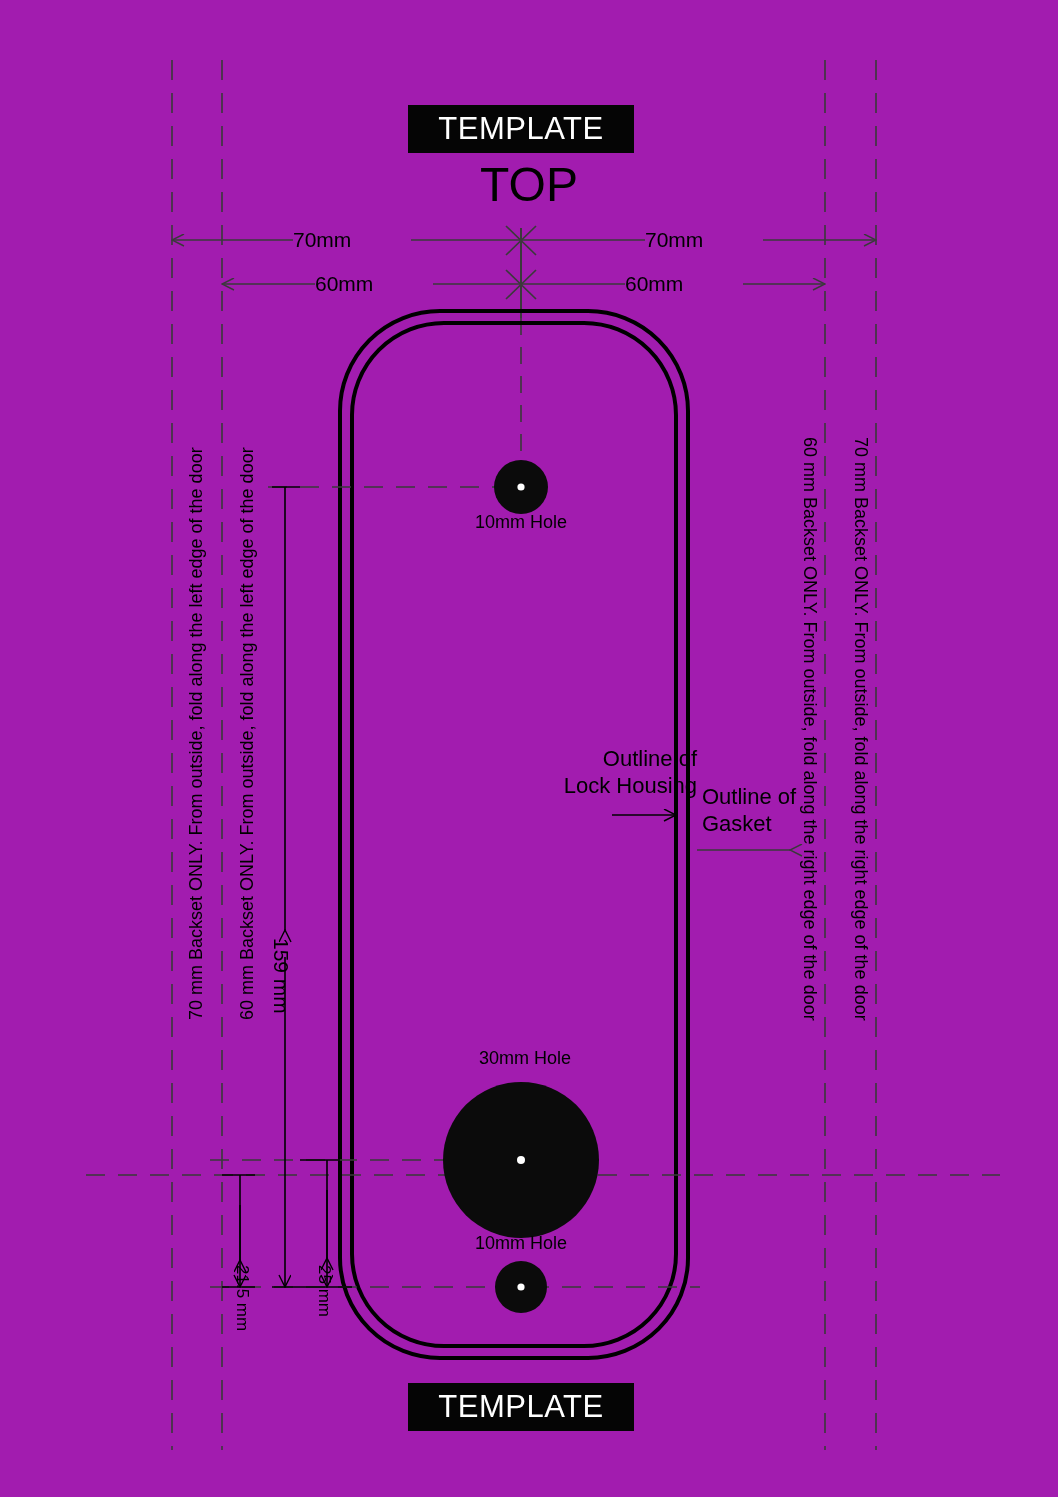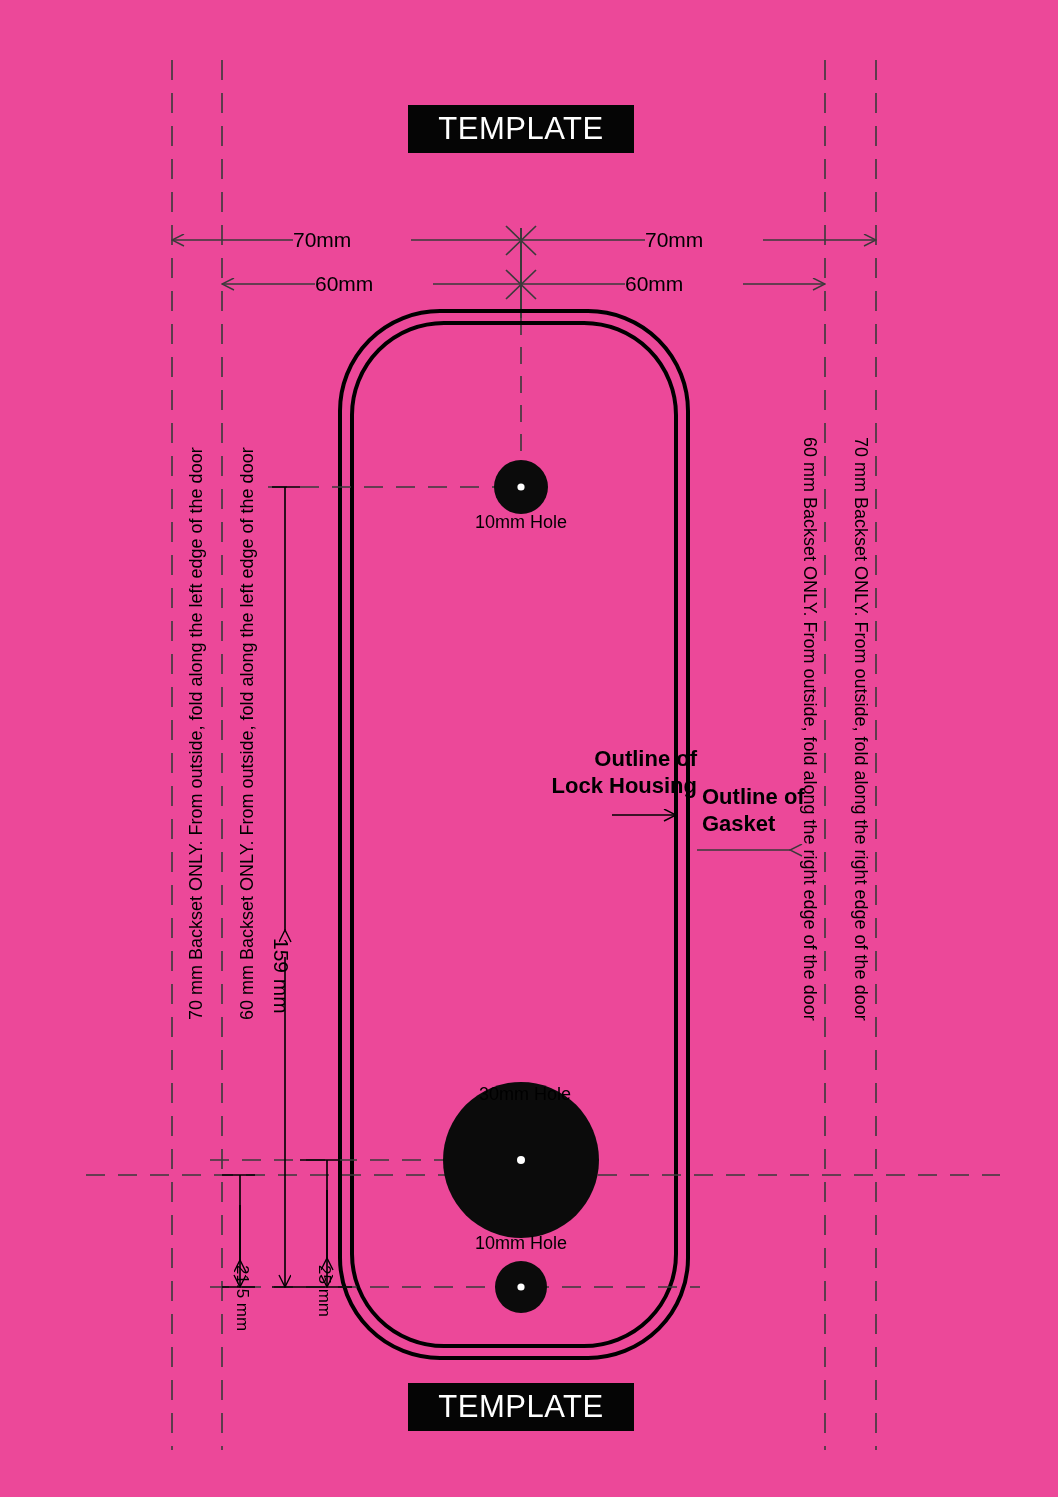--- a/index.html
+++ b/index.html
@@ -9,21 +9,21 @@
     background: #ffffff;
   }
   body {
     font-family: "Liberation Sans", sans-serif;
     color: #000000;
   }
   #page {
     position: relative;
     width: 1058px;
     height: 1497px;
-    background: #ec4899;
+    background: #a21caf;
     overflow: hidden;
   }
   #page svg {
     position: absolute;
     left: 0;
     top: 0;
   }
   .txt {
     position: absolute;
     white-space: nowrap;
@@ -87,28 +87,27 @@
   #dim-159 { left: 293px; top: 938px; font-size: 21px; }
   #dim-215 { left: 252px; top: 1265px; font-size: 17px; }
   #dim-25  { left: 334px; top: 1265px; font-size: 17px; }
 
   
   .holelabel {
     font-size: 18px;
     text-align: center;
   }
   #label-hole-top    { left: 396px; top: 512px; width: 250px; }
-  #label-hole-30     { left: 400px; top: 1048px; width: 250px; margin-top: 36px; }
+  #label-hole-30     { left: 400px; top: 1048px; width: 250px; }
   #label-hole-bottom { left: 396px; top: 1233px; width: 250px; }
 
   
   .callout {
     font-size: 22px;
     line-height: 27px;
-    font-weight: bold;
   }
   #label-lock-housing {
     left: 537px; top: 745px;
     text-align: right;
     width: 160px;
   }
   #label-gasket {
     left: 702px; top: 783px;
     text-align: left;
   }
@@ -223,20 +222,21 @@
     </g>
 
     <g stroke="#3a3a3a" stroke-width="1.6" fill="none">
       <line x1="790" y1="850" x2="697" y2="850" marker-end="url(#arrL)" transform="rotate(180 743.5 850)"></line>
     </g>
 
   </svg>
 
   <div class="banner" id="banner-top">TEMPLATE</div>
 
+  <div class="txt" id="title-top">TOP</div>
 
   <div class="txt dimlabel" id="dim-70-left">70mm</div>
   <div class="txt dimlabel" id="dim-70-right">70mm</div>
   <div class="txt dimlabel" id="dim-60-left">60mm</div>
   <div class="txt dimlabel" id="dim-60-right">60mm</div>
 
   <div class="vtext up" id="fold-left-70">70 mm Backset ONLY. From outside, fold along the left edge of the door</div>
   <div class="vtext up" id="fold-left-60">60 mm Backset ONLY. From outside, fold along the left edge of the door</div>
   <div class="vtext down" id="fold-right-70">70 mm Backset ONLY. From outside, fold along the right edge of the door</div>
   <div class="vtext down" id="fold-right-60">60 mm Backset ONLY. From outside, fold along the right edge of the door</div>

